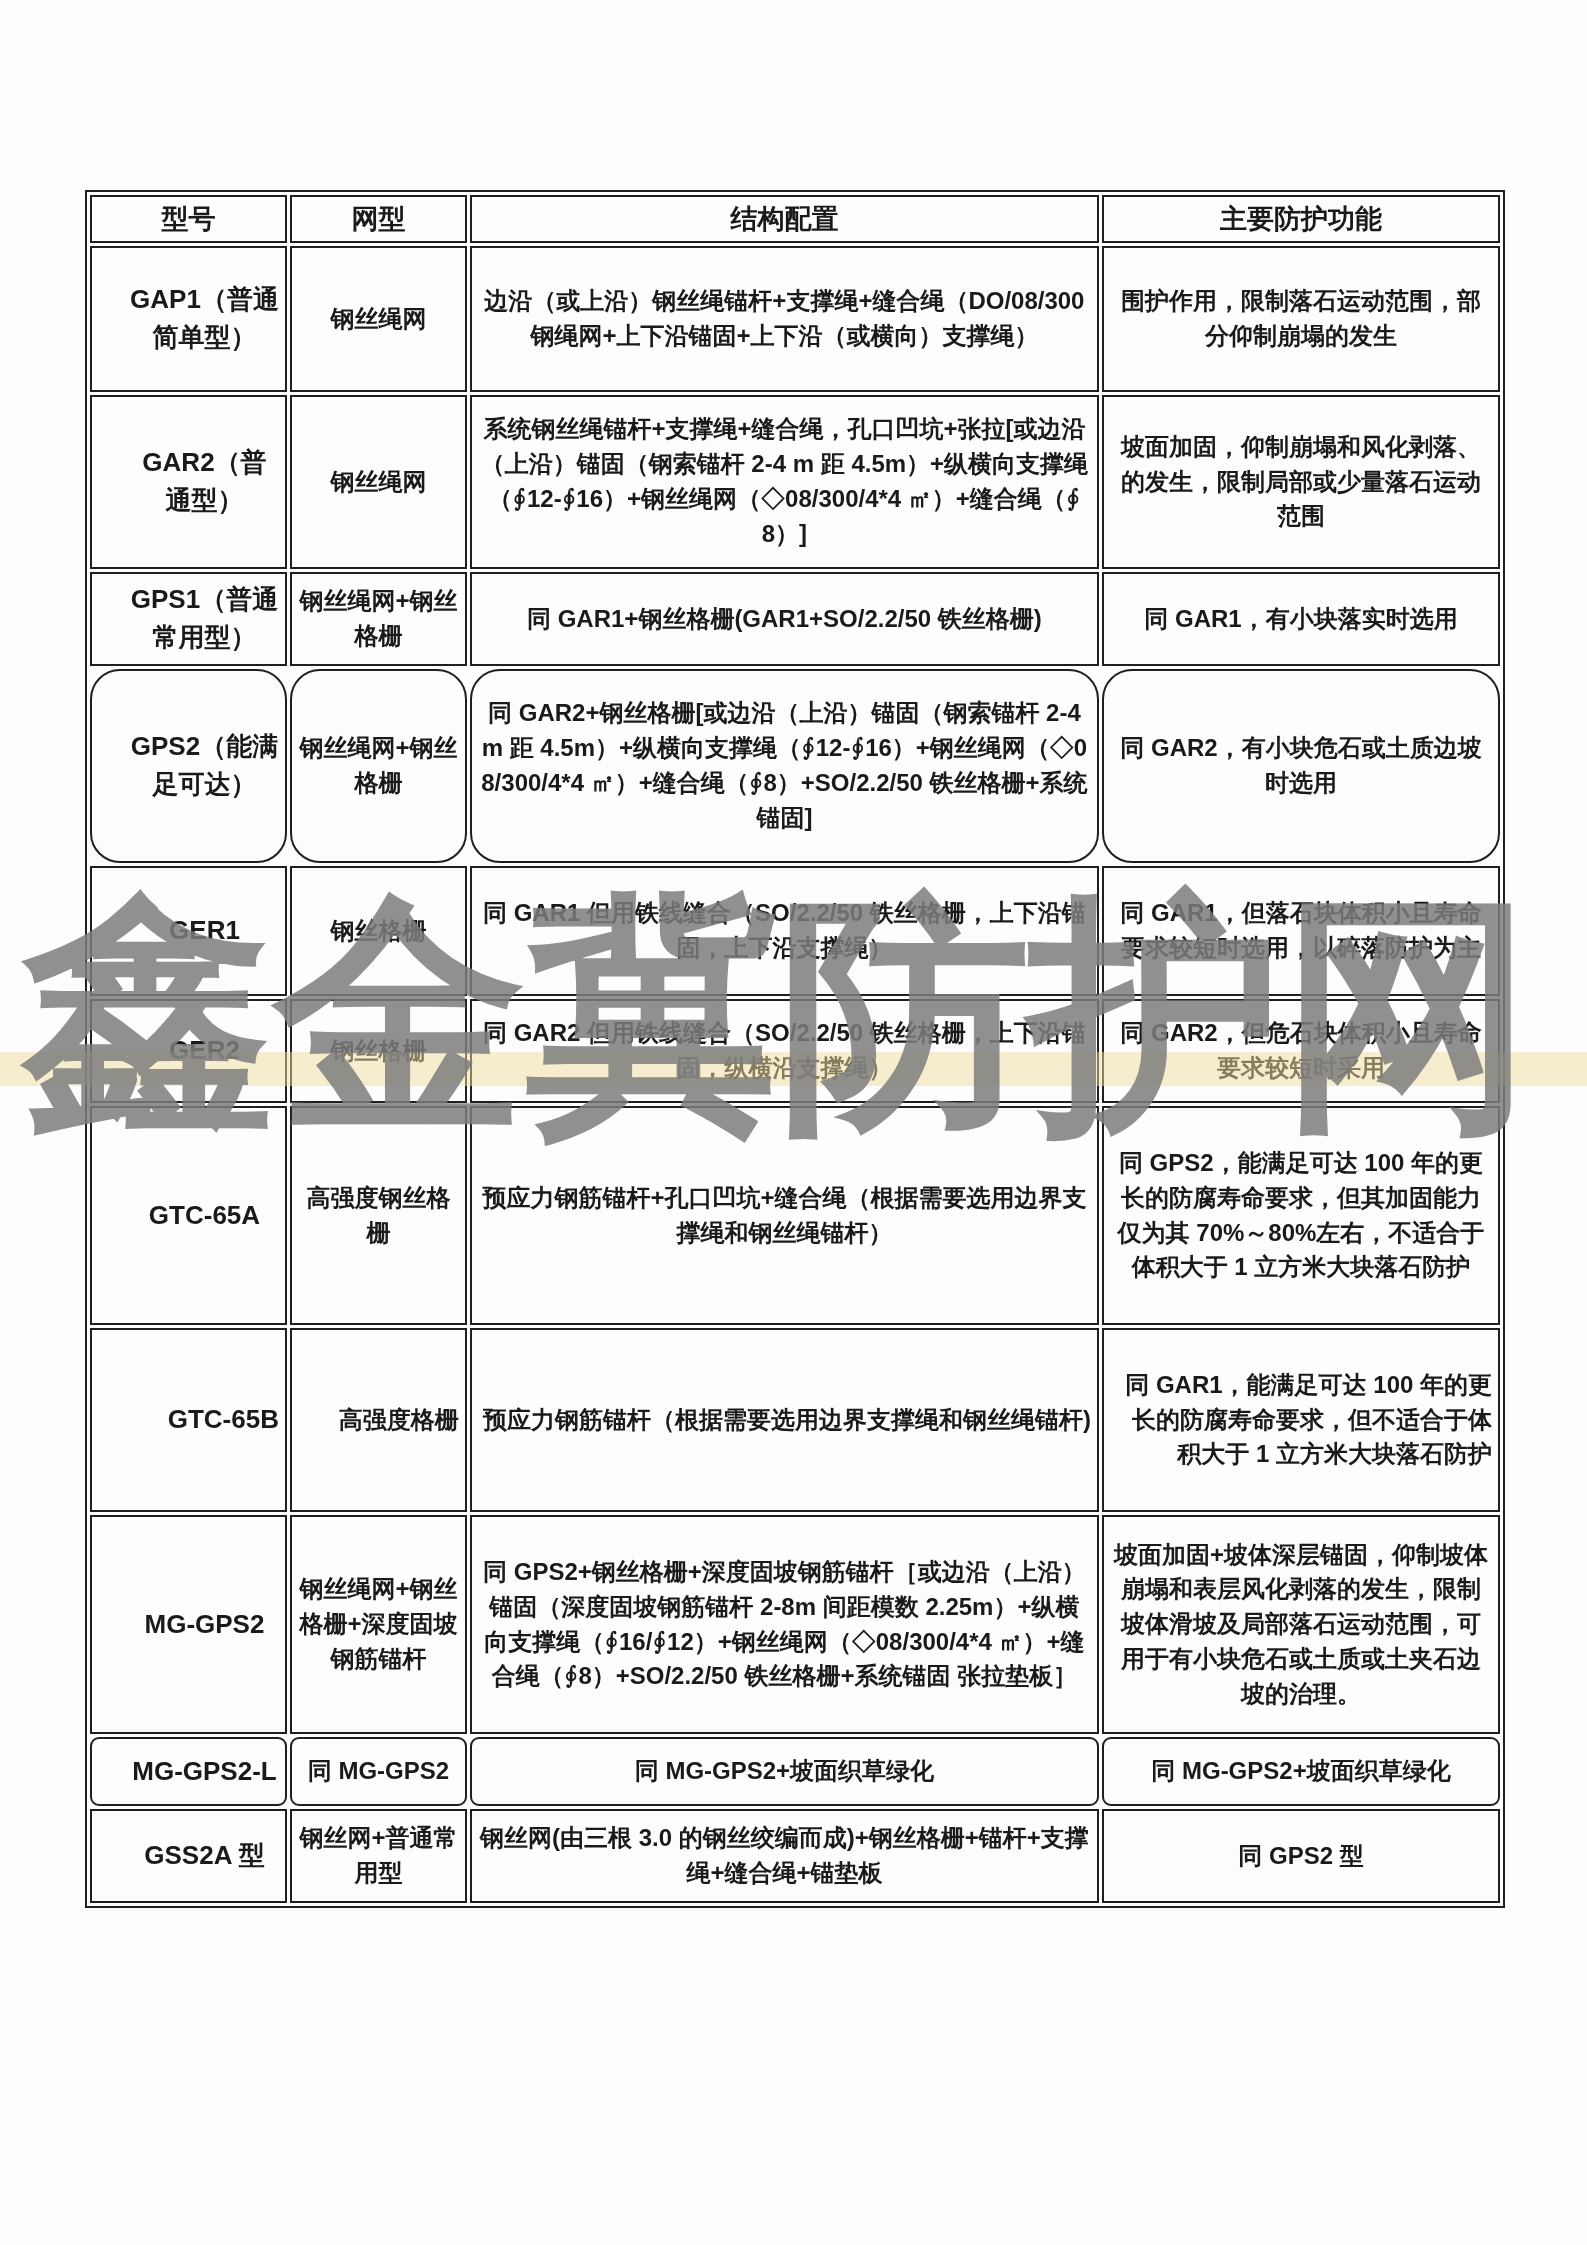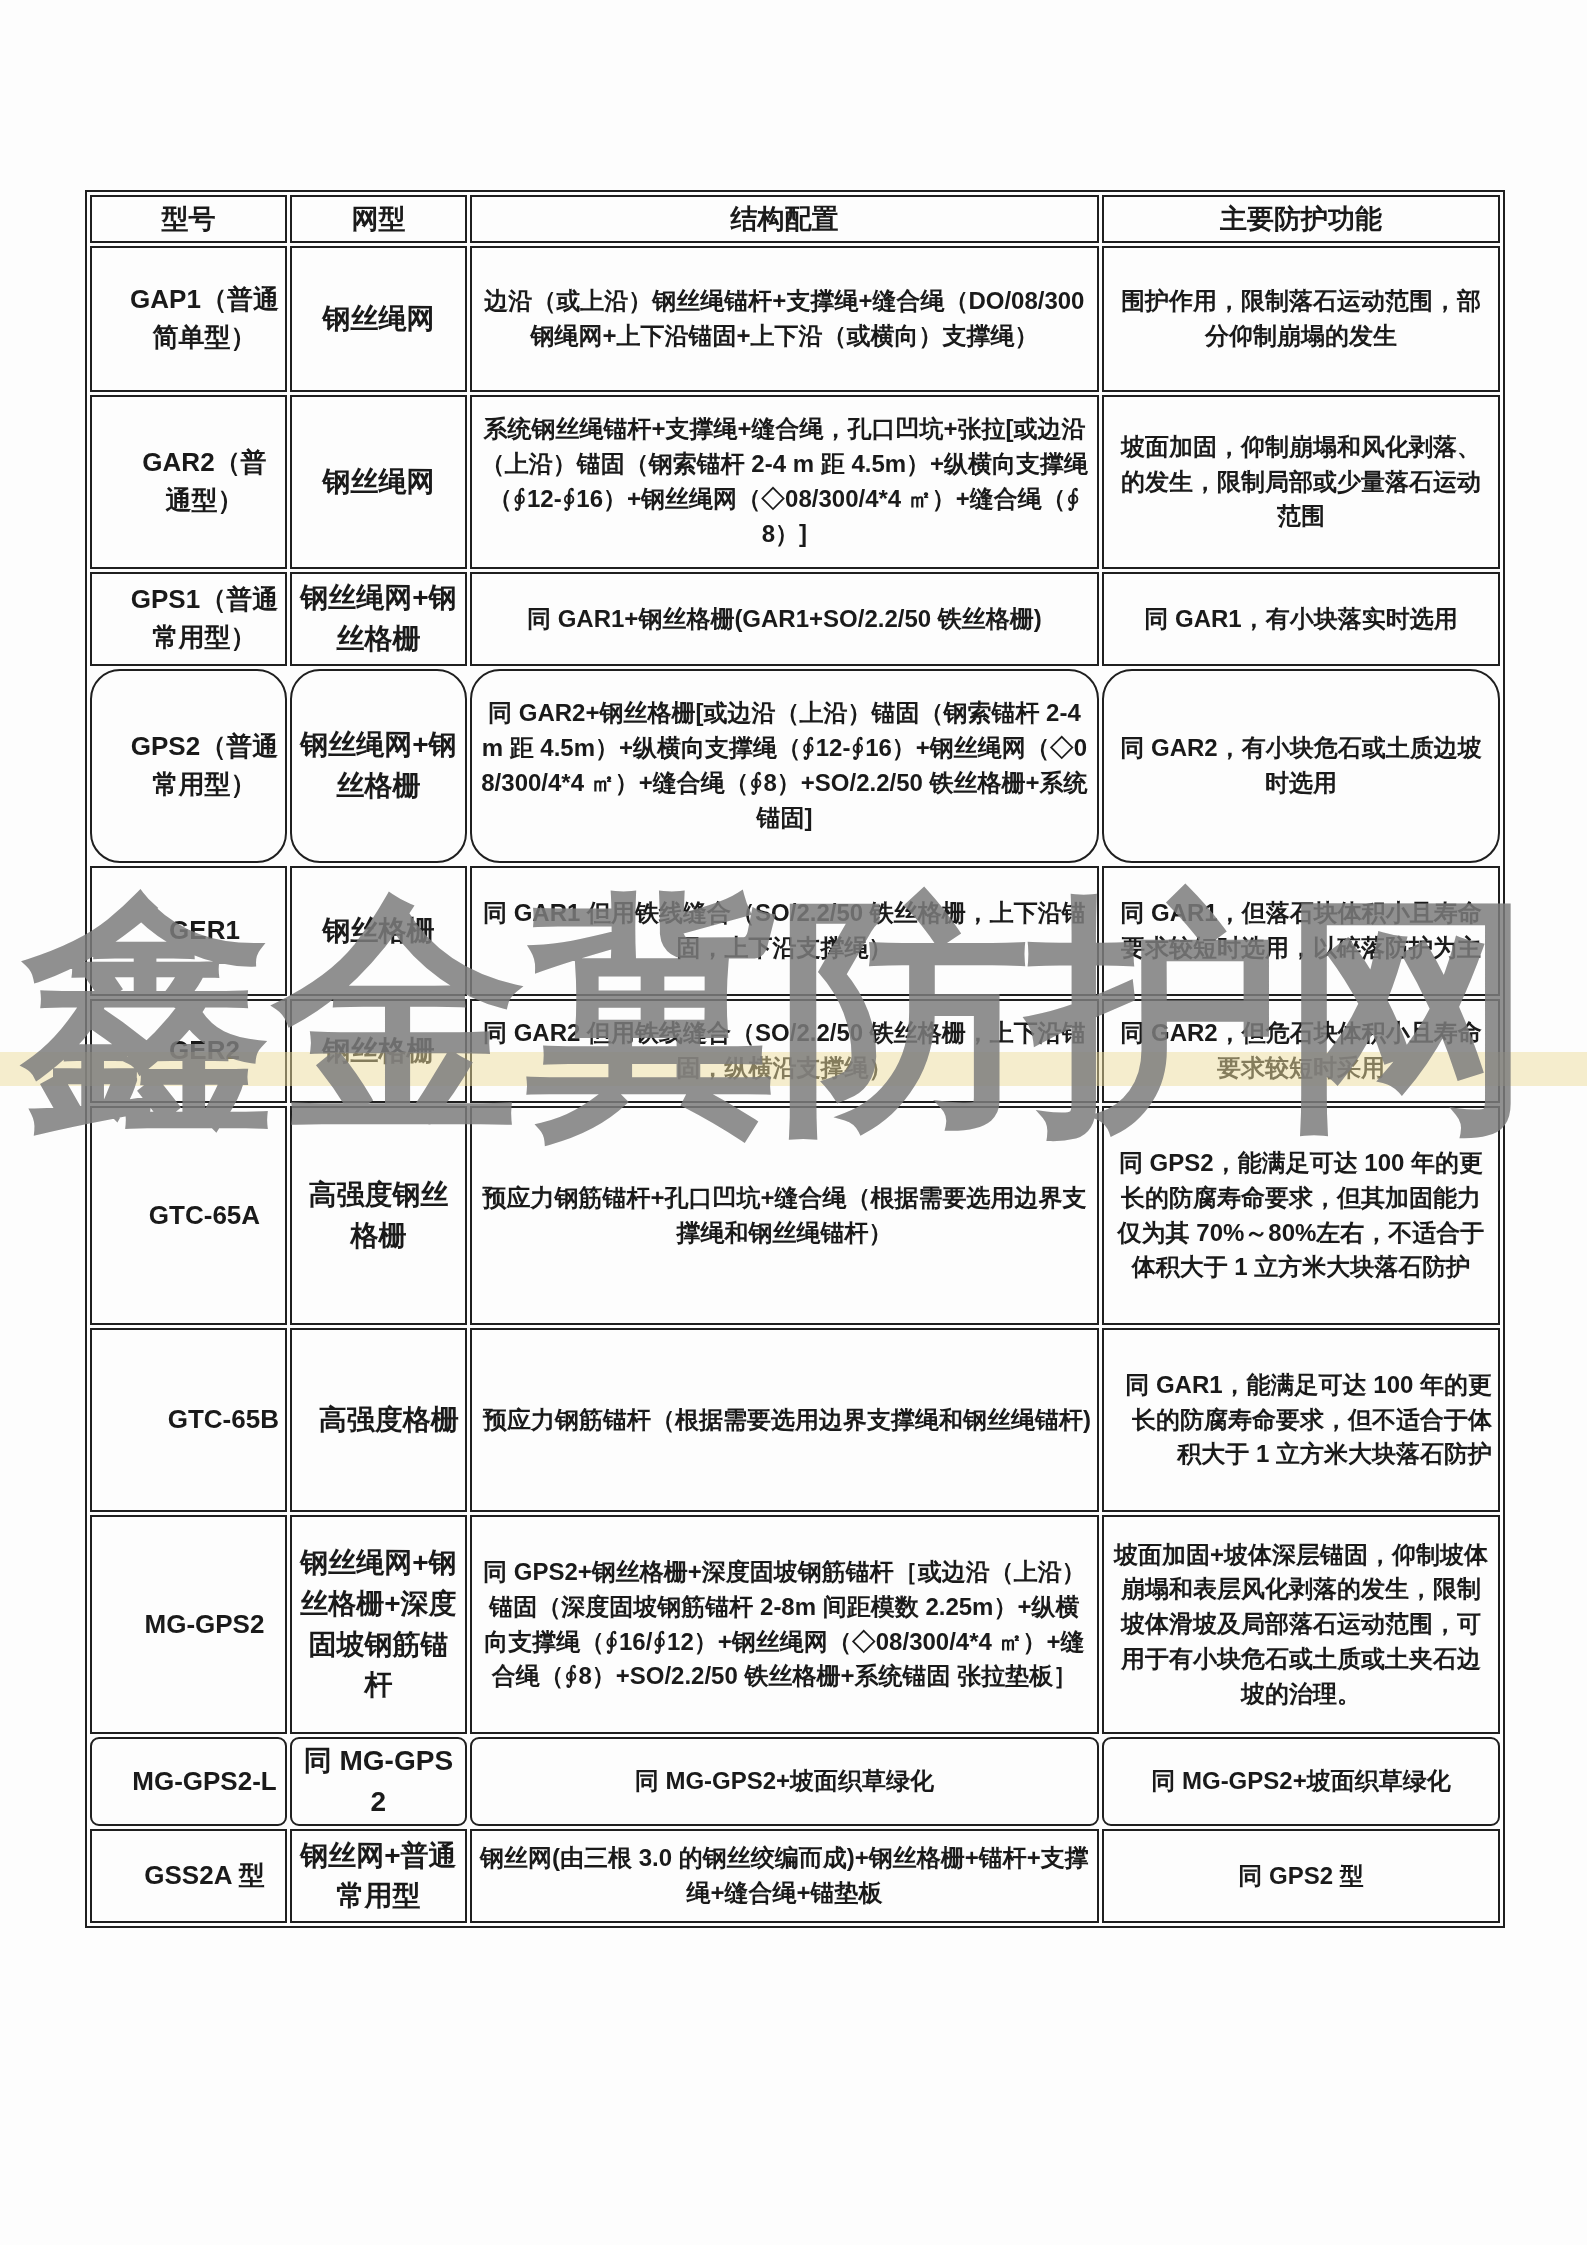--- a/index.html
+++ b/index.html
@@ -19,21 +19,21 @@
   col.c-config{width:626px;}
   col.c-func{width:396px;}
   td,th{
     border:2px solid #1f1f1f;vertical-align:middle;text-align:center;
     padding:2px 6px;font-weight:bold;background:#fdfdfd;
     word-break:break-all;overflow:hidden;
   }
   th{font-size:27px;}
   td{font-size:24px;line-height:1.45;}
   td.model{font-size:26px;padding-left:38px;}
-  td.net{font-size:28px;}
+  td.net{font-size:24px;}
   tr.hr  td,tr.hr  th{height:40px;}
   tr.r0  td{height:138px;}
   tr.r1  td{height:166px;}
   tr.r2  td{height:86px;}
   tr.r3  td{height:186px;border-radius:30px;}
   tr.r4  td{height:122px;}
   tr.r5  td{height:96px;}
   tr.r6  td{height:211px;}
   tr.r7  td{height:176px;text-align:right;}
   tr.r8  td{height:211px;}
@@ -84,21 +84,21 @@
       <td class="config">系统钢丝绳锚杆+支撑绳+缝合绳，孔口凹坑+张拉[或边沿（上沿）锚固（钢索锚杆 2-4 m 距 4.5m）+纵横向支撑绳（∮12-∮16）+钢丝绳网（◇08/300/4*4 ㎡）+缝合绳（∮8）]</td>
       <td class="func">坡面加固，仰制崩塌和风化剥落、的发生，限制局部或少量落石运动范围</td>
     </tr>
     <tr class="r2">
       <td class="model">GPS1（普通常用型）</td>
       <td class="net">钢丝绳网+钢丝格栅</td>
       <td class="config">同 GAR1+钢丝格栅(GAR1+SO/2.2/50 铁丝格栅)</td>
       <td class="func">同 GAR1，有小块落实时选用</td>
     </tr>
     <tr class="r3">
-      <td class="model">GPS2（普通常用型）</td>
+      <td class="model">GPS2（能满足可达）</td>
       <td class="net">钢丝绳网+钢丝格栅</td>
       <td class="config">同 GAR2+钢丝格栅[或边沿（上沿）锚固（钢索锚杆 2-4 m 距 4.5m）+纵横向支撑绳（∮12-∮16）+钢丝绳网（◇08/300/4*4 ㎡）+缝合绳（∮8）+SO/2.2/50 铁丝格栅+系统锚固]</td>
       <td class="func">同 GAR2，有小块危石或土质边坡时选用</td>
     </tr>
     <tr class="r4">
       <td class="model">GER1</td>
       <td class="net">钢丝格栅</td>
       <td class="config">同 GAR1 但用铁线缝合（SO/2.2/50 铁丝格栅，上下沿锚固，上下沿支撑绳）</td>
       <td class="func">同 GAR1，但落石块体积小且寿命要求较短时选用，以碎落防护为主</td>
     </tr>

